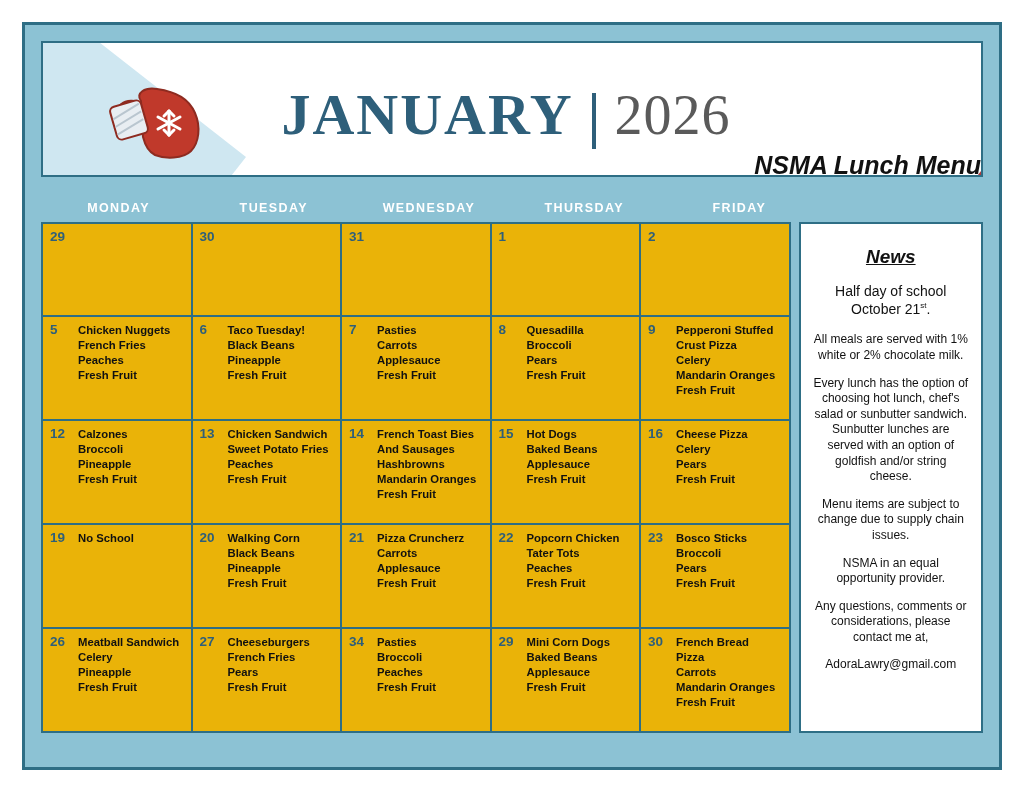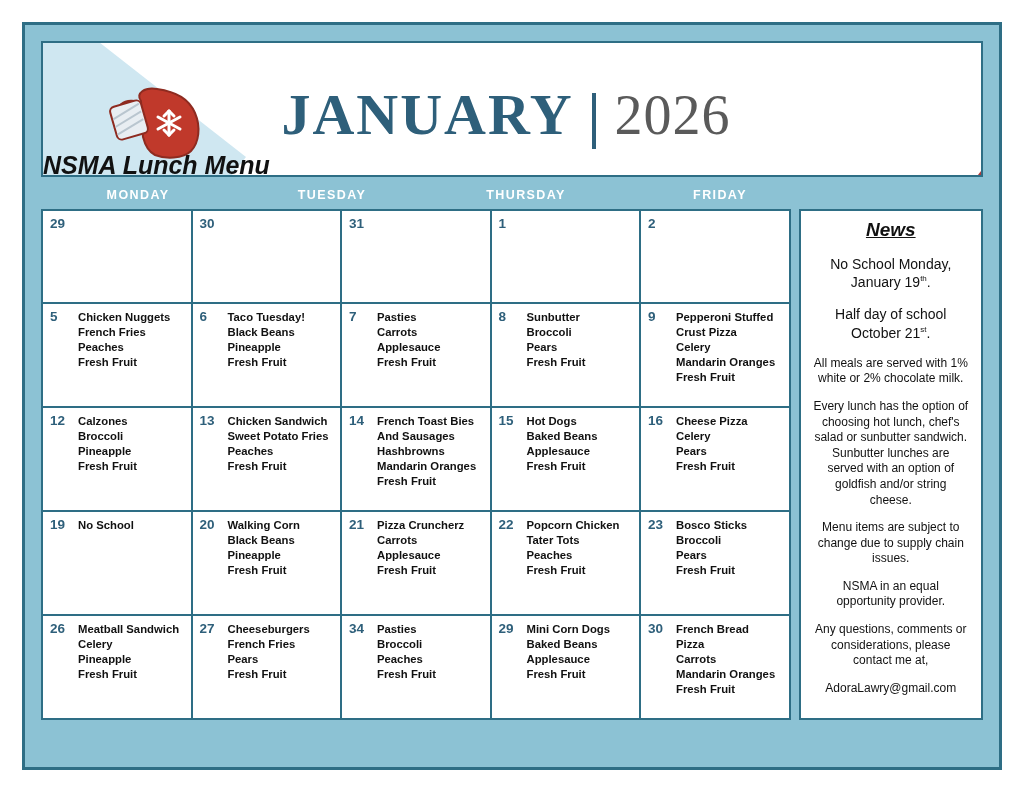--- a/index.html
+++ b/index.html
@@ -75,30 +75,30 @@
   }
   .year{
     font-family:"Liberation Serif", serif;
     font-size:56px;
     color:#5a5a5a;
     letter-spacing:1px;
     vertical-align:middle;
   }
   .subtitle{
     position:absolute;left:0;right:0;top:108px;
-    text-align:left;
+    text-align:right;
     font-style:italic;
     font-weight:bold;
     font-size:25px;
     color:#111;
   }
   
   .dayhead{
     display:flex;
-    margin-top:7px;
+    margin-top:20px;
     width:776px;
   }
   .dayhead div{
     flex:1 1 0;
     text-align:center;
     font-size:12.5px;
     font-weight:bold;
     letter-spacing:1.4px;
     color:#ffffff;
     padding:4px 0 5px 0;
@@ -112,21 +112,21 @@
     width:776px;
     border-left:2px solid #2e6e85;
     border-top:2px solid #2e6e85;
     box-sizing:border-box;
   }
   .row{display:flex;}
   .cell{
     flex:1 1 0;
     width:135px;
     min-height:104px;
-    background:#ffffff;
+    background:#eab308;
     border-right:2px solid #2e6e85;
     border-bottom:2px solid #2e6e85;
     box-sizing:border-box;
     position:relative;
     padding:5px 7px 4px 7px;
   }
   .row:first-child .cell{min-height:93px;}
   .daynum{
     position:absolute;
     left:7px;top:5px;
@@ -144,21 +144,21 @@
     padding-left:28px;
   }
   .items div{white-space:nowrap;}
   
   .news{
     width:190px;
     margin-left:8px;
     background:#ffffff;
     border:2px solid #2e6e85;
     box-sizing:border-box;
-    padding:4px 12px;
+    padding:18px 12px;
     text-align:center;
   }
   .news h2{
     margin:4px 0 14px 0;
     font-size:19px;
     font-style:italic;
     font-weight:bold;
     text-decoration:underline;
     color:#111;
   }
@@ -213,20 +213,21 @@
         <span class="month">JANUARY</span>
         <span class="sep"></span>
         <span class="year">2026</span>
       </div>
       <div class="subtitle">NSMA Lunch Menu</div>
     </div>
 
     <div class="dayhead">
       <div>MONDAY</div>
       <div>TUESDAY</div>
+      <div>WEDNESDAY</div>
       <div>THURSDAY</div>
       <div>FRIDAY</div>
     </div>
 
     <div class="body">
       <div class="grid" id="grid">
           <div class="row">
             <div class="cell">
               <div class="daynum">29</div>
               <div class="items"></div>
@@ -272,21 +273,21 @@
               <div class="items">
                 <div>Pasties</div>
                 <div>Carrots</div>
                 <div>Applesauce</div>
                 <div>Fresh Fruit</div>
               </div>
             </div>
             <div class="cell">
               <div class="daynum">8</div>
               <div class="items">
-                <div>Sunbutter</div>
+                <div>Quesadilla</div>
                 <div>Broccoli</div>
                 <div>Pears</div>
                 <div>Fresh Fruit</div>
               </div>
             </div>
             <div class="cell">
               <div class="daynum">9</div>
               <div class="items">
                 <div>Pepperoni Stuffed</div>
                 <div>Crust Pizza</div>
@@ -433,24 +434,20 @@
                 <div>Carrots</div>
                 <div>Mandarin Oranges</div>
                 <div>Fresh Fruit</div>
               </div>
             </div>
           </div>
         </div>
 
       <div class="news">
         <h2>News</h2>
-        <p class="big">
-          <span>No School Monday,</span><br>
-          <span>January 19</span><sup>th</sup><span>.</span>
-        </p>
         <p class="big">
           <span>Half day of school</span><br>
           <span>October 21</span><sup>st</sup><span>.</span>
         </p>
         <p class="small">All meals are served with 1% white or 2% chocolate milk.</p>
         <p class="small">Every lunch has the option of choosing hot lunch, chef's salad or sunbutter sandwich. Sunbutter lunches are served with an option of goldfish and/or string cheese.</p>
         <p class="small">Menu items are subject to change due to supply chain issues.</p>
         <p class="small">NSMA in an equal opportunity provider.</p>
         <p class="small">Any questions, comments or considerations, please contact me at,</p>
         <p class="small">AdoraLawry@gmail.com</p>

